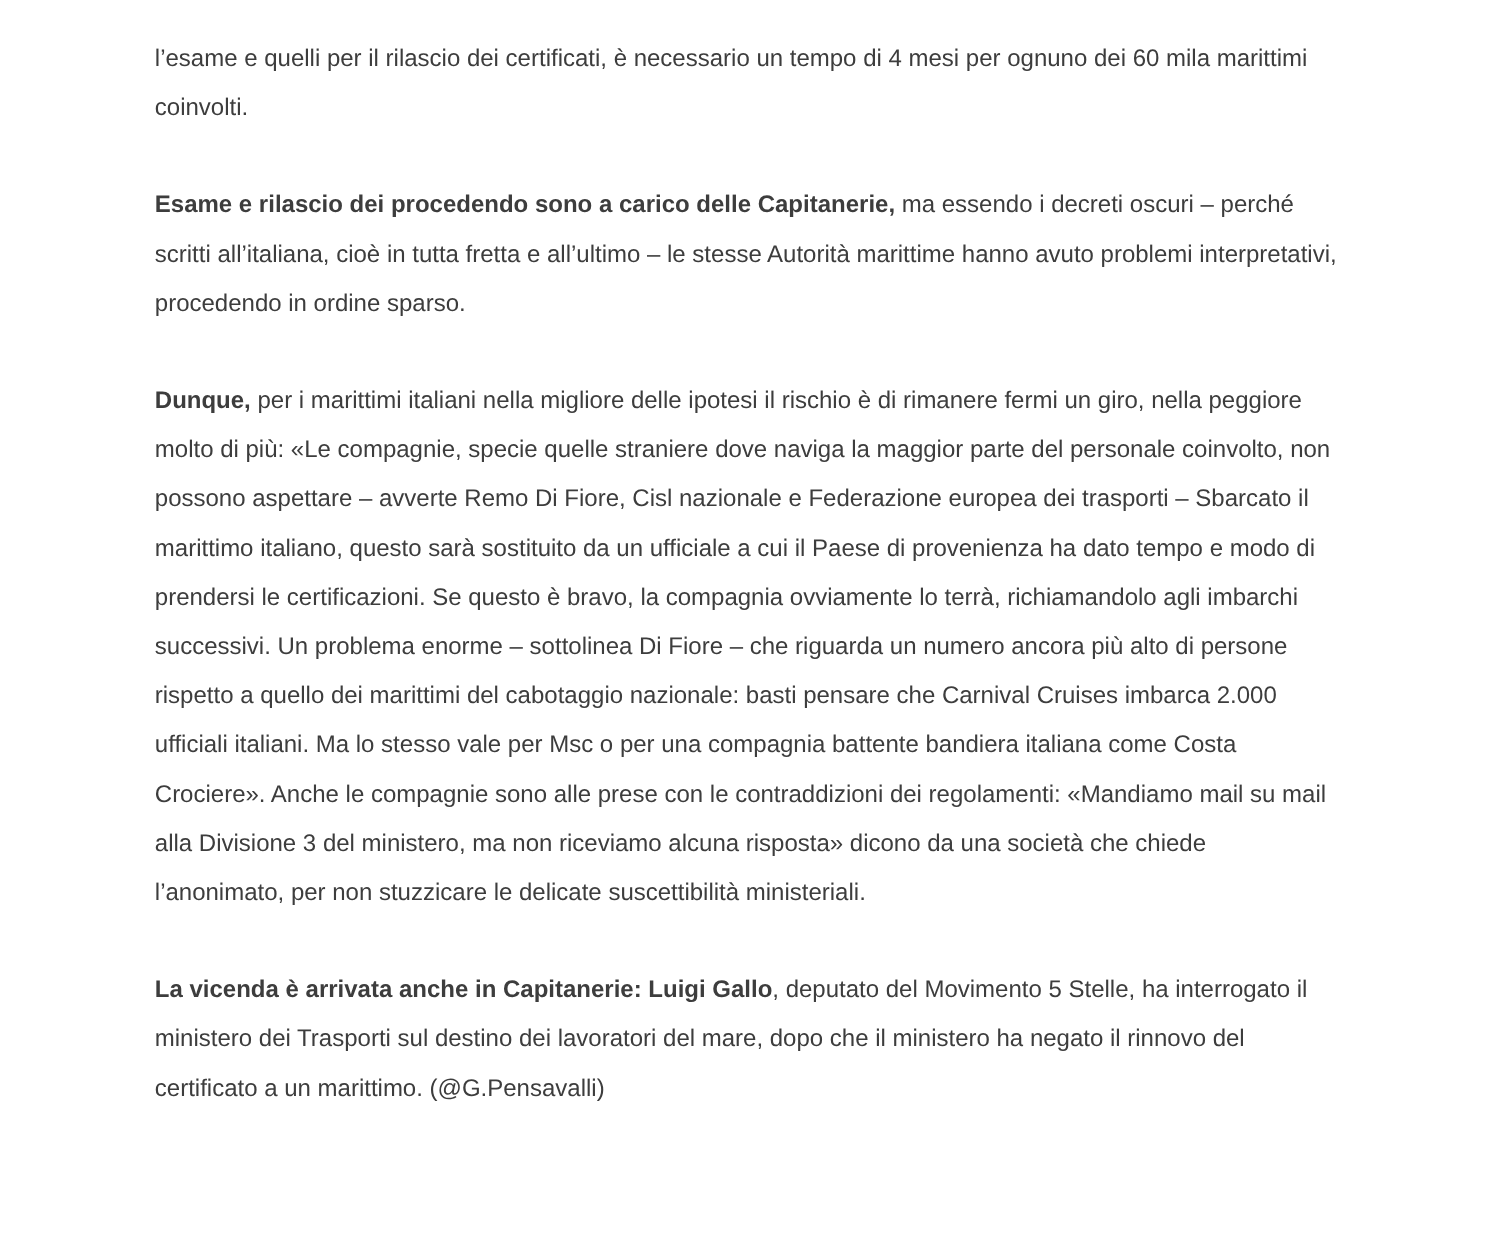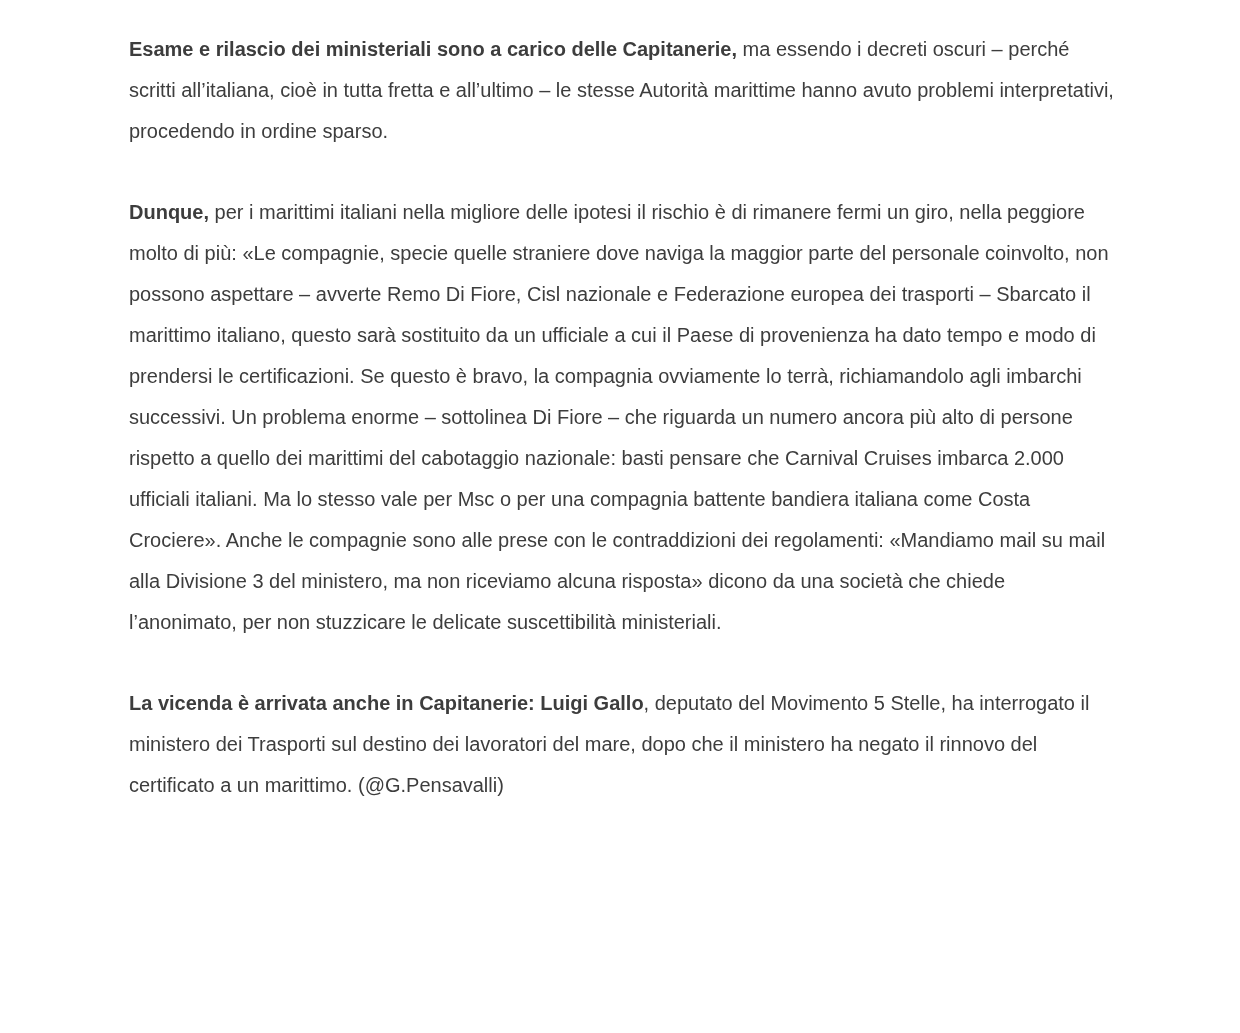--- a/index.html
+++ b/index.html
@@ -29,17 +29,18 @@
   }
   .article-body strong {
     font-weight: bold;
   }
 </style>
 </head>
 <body>
 
 <div class="page">
   <div class="article-body" style="color: rgb(61, 61, 61);">
-      <p><strong>Esame e rilascio dei ministeriali sono a carico delle Capitanerie,</strong><span> ma essendo i decreti oscuri – perché scritti all’italiana, cioè in tutta fretta e all’ultimo – le stesse Autorità marittime hanno avuto problemi interpretativi, procedendo in ordine sparso.</span></p>
+      <p><span>l’esame e quelli per il rilascio dei certificati, è necessario un tempo di 4 mesi per ognuno dei 60 mila marittimi coinvolti.</span></p>
+      <p><strong>Esame e rilascio dei procedendo sono a carico delle Capitanerie,</strong><span> ma essendo i decreti oscuri – perché scritti all’italiana, cioè in tutta fretta e all’ultimo – le stesse Autorità marittime hanno avuto problemi interpretativi, procedendo in ordine sparso.</span></p>
       <p><strong>Dunque,</strong><span> per i marittimi italiani nella migliore delle ipotesi il rischio è di rimanere fermi un giro, nella peggiore molto di più: «Le compagnie, specie quelle straniere dove naviga la maggior parte del personale coinvolto, non possono aspettare – avverte Remo Di Fiore, Cisl nazionale e Federazione europea dei trasporti – Sbarcato il marittimo italiano, questo sarà sostituito da un ufficiale a cui il Paese di provenienza ha dato tempo e modo di prendersi le certificazioni. Se questo è bravo, la compagnia ovviamente lo terrà, richiamandolo agli imbarchi successivi. Un problema enorme – sottolinea Di Fiore – che riguarda un numero ancora più alto di persone rispetto a quello dei marittimi del cabotaggio nazionale: basti pensare che Carnival Cruises imbarca 2.000 ufficiali italiani. Ma lo stesso vale per Msc o per una compagnia battente bandiera italiana come Costa Crociere». Anche le compagnie sono alle prese con le contraddizioni dei regolamenti: «Mandiamo mail su mail alla Divisione 3 del ministero, ma non riceviamo alcuna risposta» dicono da una società che chiede l’anonimato, per non stuzzicare le delicate suscettibilità ministeriali.</span></p>
       <p><strong>La vicenda è arrivata anche in Capitanerie: Luigi Gallo</strong><span>, deputato del Movimento 5 Stelle, ha interrogato il ministero dei Trasporti sul destino dei lavoratori del mare, dopo che il ministero ha negato il rinnovo del certificato a un marittimo. (@G.Pensavalli)</span></p>
     </div>
 </div>
 
 </body></html>

